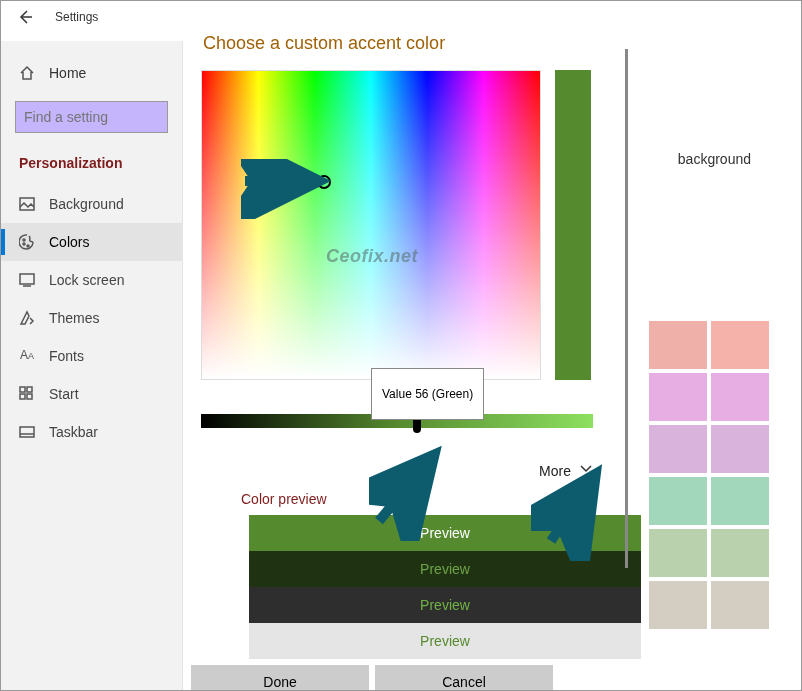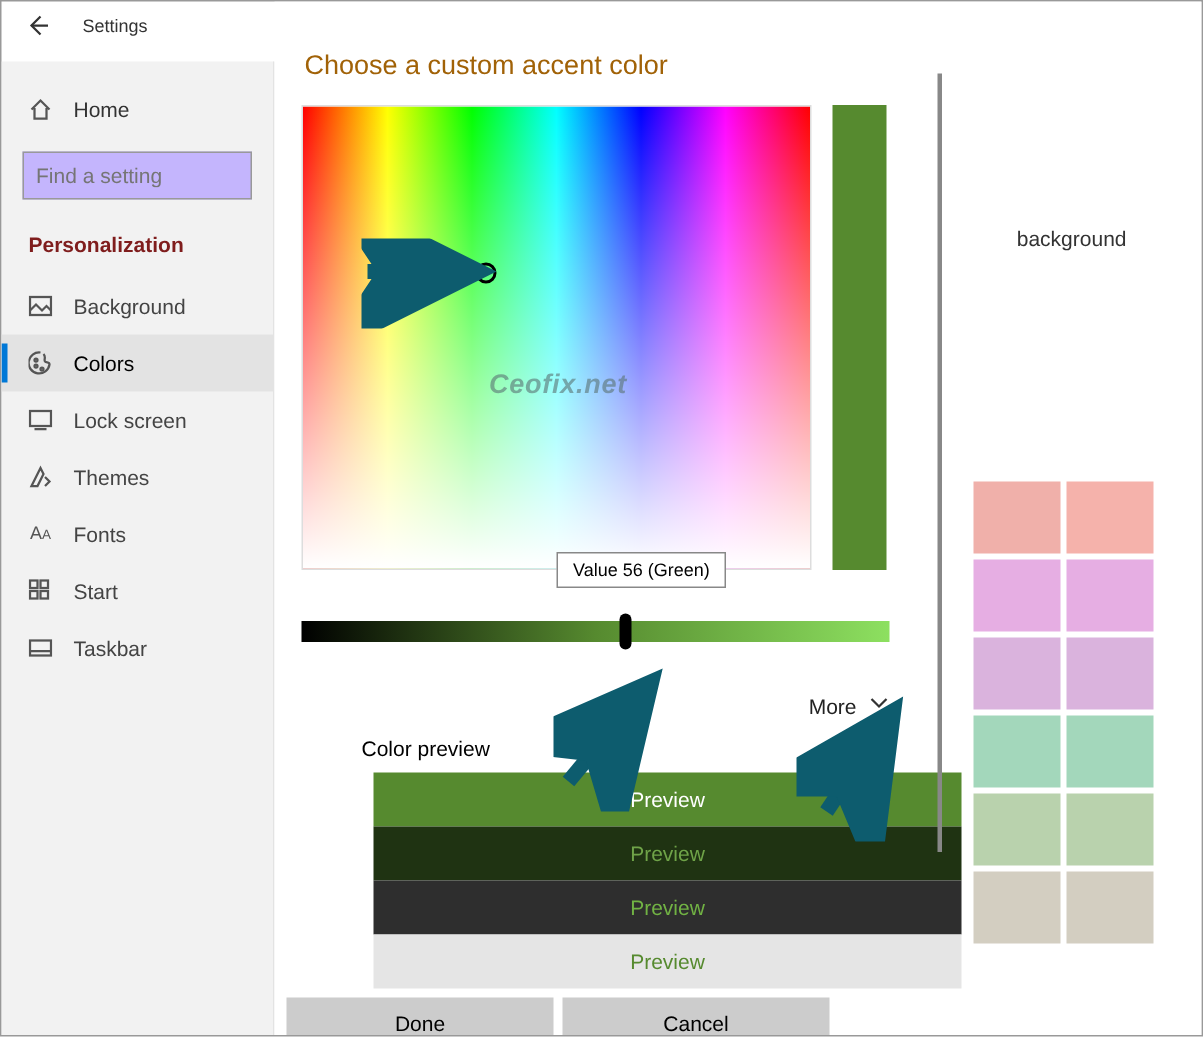--- a/index.html
+++ b/index.html
@@ -38,31 +38,31 @@
   .dlg-title { font-size: 18px; font-weight:400; color:#a16207; padding: 20px 2px 6px; }
   .picker-row { display:flex; gap:14px; margin-top: 10px; position:relative; }
   .spectrum { width: 340px; height: 310px; position:relative;
     background:
       linear-gradient(to top, #fff, rgba(255,255,255,0)),
       linear-gradient(to right, #ff0000, #ffff00, #00ff00, #00ffff, #0000ff, #ff00ff, #ff0000);
     border:1px solid #ddd;
   }
   .spectrum .handle { position:absolute; width:14px; height:14px; border:2px solid #000; border-radius:50%; transform:translate(-50%,-50%); }
   .preview-bar { width:36px; height:310px; background:#568a2f; }
-  .tooltip-box { position:absolute; left:170px; top:298px; border:1px solid #888; background:#fff; font-size:12px; padding:4px 10px; white-space:nowrap; z-index:5; }
+  .tooltip-box { position:absolute; left:170px; top:298px; border:1px solid #888; background:#fff; font-size:12px; padding:18px 10px; white-space:nowrap; z-index:5; }
 
   .value-slider { margin-top: 34px; width:392px; height:14px; position:relative;
     background: linear-gradient(to right, #000, #568a2f, #8de060);
   }
   .value-slider .thumb { position:absolute; top:-5px; left:55%; width:8px; height:24px; background:#000; border-radius:4px; transform:translateX(-50%);}
 
   .more-row { display:flex; justify-content:flex-end; align-items:center; margin-top: 34px; width:392px; font-size:14px; color:#222;text-align:center;}
   .more-row .chev { margin-left:8px; }
 
-  .preview-head { font-size:14px; color:#000000; margin-top: 12px; margin-left:40px; width:392px; }
+  .preview-head { font-size:14px; color:#7f1d1d; margin-top: 12px; margin-left:40px; width:392px; }
   .preview-grid { margin-left:48px; width:392px; display:grid; grid-template-columns:1fr; grid-auto-rows:36px; margin-top:8px; }
   .pv { display:flex; align-items:center; justify-content:center; font-size:14px; }
   .pv1 { background:#568a2f; color:#fff; }
   .pv2 { background:#1f3312; color:#6fa348; }
   .pv3 { background:#2e2e2e; color:#71b244; }
   .pv4 { background:#e5e5e5; color:#568a2f; }
 
   .btn-row { margin-left:-10px; margin-top:6px; width:362px; display:grid; grid-template-columns:1fr 1fr; gap:6px; }
   .dlg-btn { height:34px; display:flex; align-items:center; justify-content:center; font-size:14px; background:#ccc; color:#000; }
 

